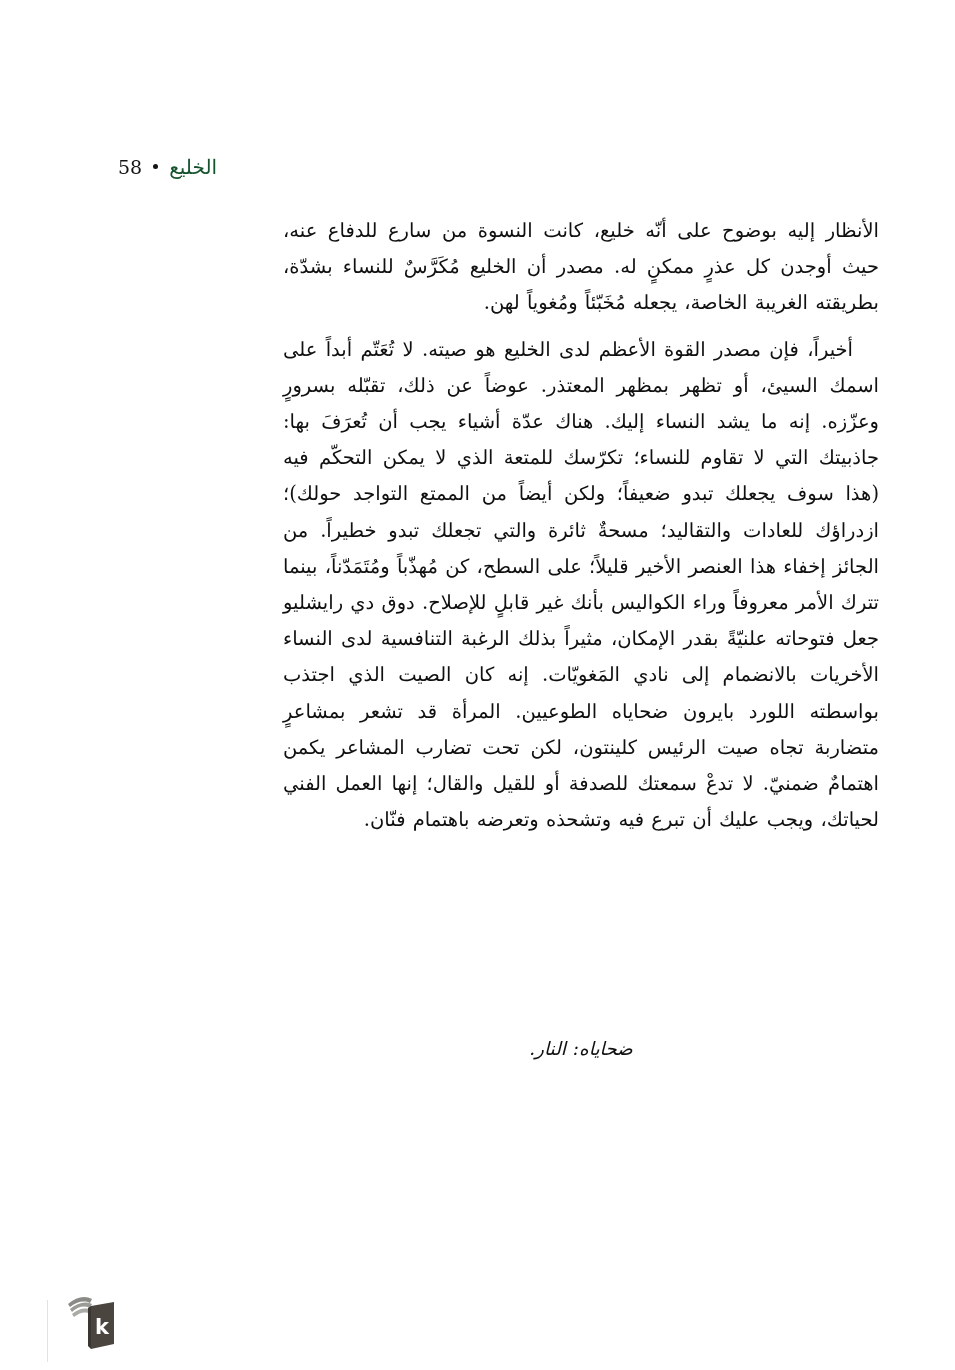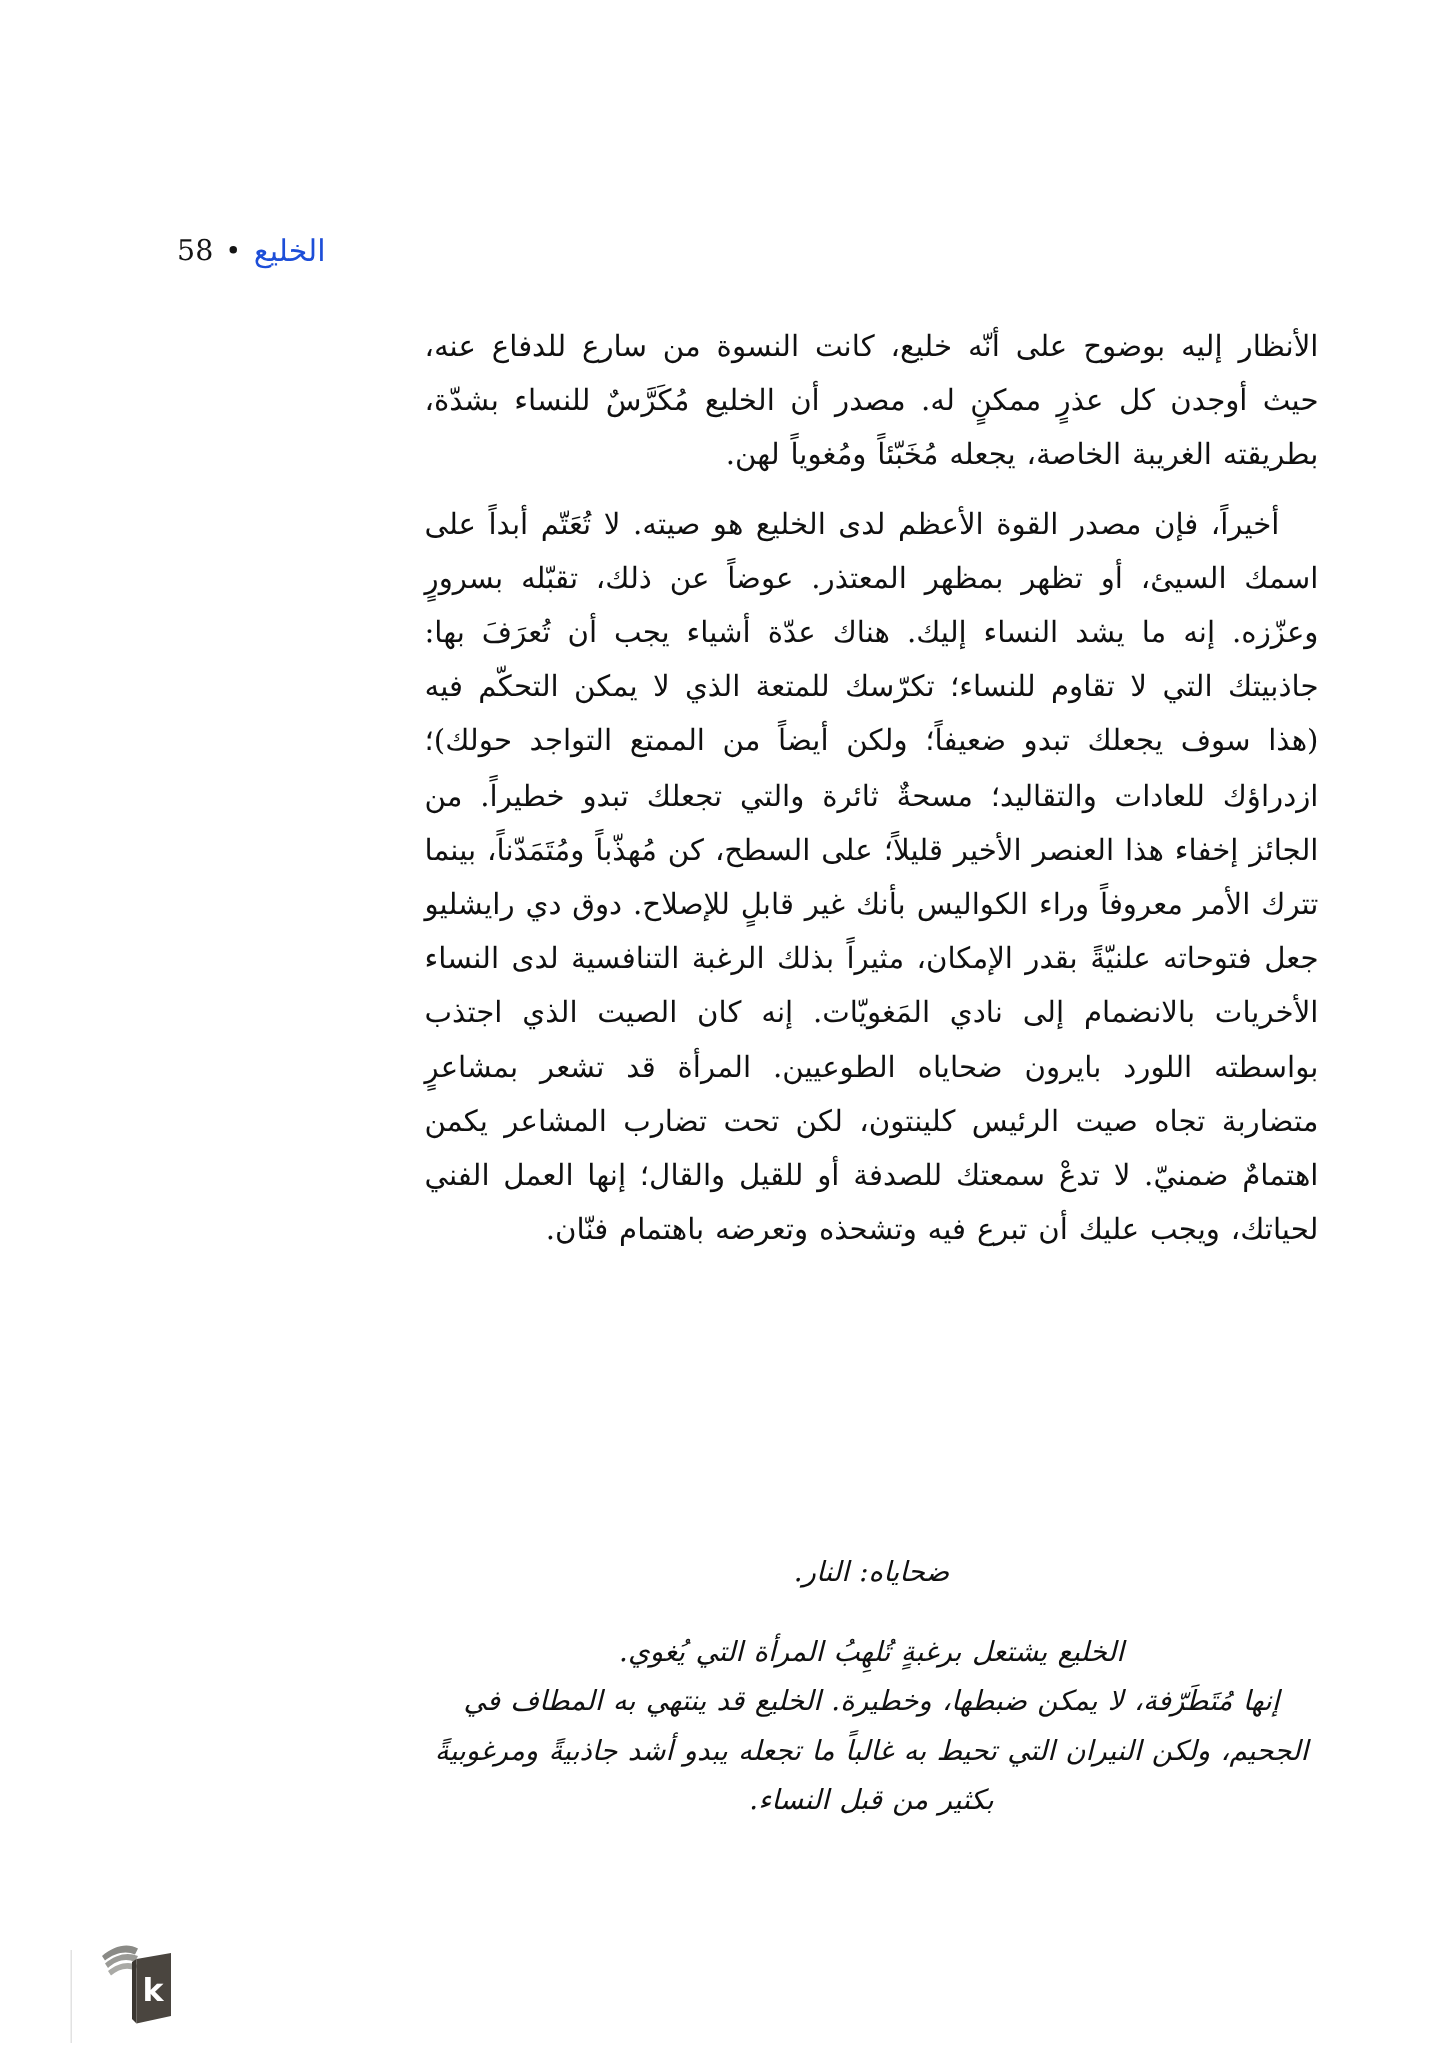--- a/index.html
+++ b/index.html
@@ -47,21 +47,21 @@
     display: inline-flex;
     flex-direction: row;
     align-items: center;
     gap: 11px;
     direction: rtl;
   }
   .rh-title {
     font-family: "DejaVu Serif", "Liberation Serif", serif;
     font-size: 20px;
     line-height: 1;
-    color: #1d4ed8;
+    color: #14532d;
     white-space: nowrap;
   }
   .rh-dot {
     display: inline-block;
     width: 5px;
     height: 5px;
     border-radius: 50%;
     background: #141414;
     flex: 0 0 auto;
     position: relative;
@@ -176,22 +176,20 @@
     </div>
   </div>
 
   <div class="text-column">
     <p class="para">الأنظار إليه بوضوح على أنّه خليع، كانت النسوة من سارع للدفاع عنه، حيث أوجدن كل عذرٍ ممكنٍ له. مصدر أن الخليع مُكَرَّسٌ للنساء بشدّة، بطريقته الغريبة الخاصة، يجعله مُخَبّئاً ومُغوياً لهن.</p>
     <p class="para indent">أخيراً، فإن مصدر القوة الأعظم لدى الخليع هو صيته. لا تُعَتّم أبداً على اسمك السيئ، أو تظهر بمظهر المعتذر. عوضاً عن ذلك، تقبّله بسرورٍ وعزّزه. إنه ما يشد النساء إليك. هناك عدّة أشياء يجب أن تُعرَفَ بها: جاذبيتك التي لا تقاوم للنساء؛ تكرّسك للمتعة الذي لا يمكن التحكّم فيه (هذا سوف يجعلك تبدو ضعيفاً؛ ولكن أيضاً من الممتع التواجد حولك)؛ ازدراؤك للعادات والتقاليد؛ مسحةٌ ثائرة والتي تجعلك تبدو خطيراً. من الجائز إخفاء هذا العنصر الأخير قليلاً؛ على السطح، كن مُهذّباً ومُتَمَدّناً، بينما تترك الأمر معروفاً وراء الكواليس بأنك غير قابلٍ للإصلاح. دوق دي رايشليو جعل فتوحاته علنيّةً بقدر الإمكان، مثيراً بذلك الرغبة التنافسية لدى النساء الأخريات بالانضمام إلى نادي المَغويّات. إنه كان الصيت الذي اجتذب بواسطته اللورد بايرون ضحاياه الطوعيين. المرأة قد تشعر بمشاعرٍ متضاربة تجاه صيت الرئيس كلينتون، لكن تحت تضارب المشاعر يكمن اهتمامٌ ضمنيّ. لا تدعْ سمعتك للصدفة أو للقيل والقال؛ إنها العمل الفني لحياتك، ويجب عليك أن تبرع فيه وتشحذه وتعرضه باهتمام فنّان.</p>
   </div>
 
   <div class="quote-block">
     <p class="quote-line quote-symbol">ضحاياه: النار.</p>
-    <p class="quote-line quote-body">الخليع يشتعل برغبةٍ تُلهِبُ المرأة التي يُغوي.</p>
-    <p class="quote-line quote-body">إنها مُتَطَرّفة، لا يمكن ضبطها، وخطيرة. الخليع قد ينتهي به المطاف في الجحيم، ولكن النيران التي تحيط به غالباً ما تجعله يبدو أشد جاذبيةً ومرغوبيةً بكثير من قبل النساء.</p>
   </div>
 
   <div class="watermark">
     <span class="logo-mark">
       <svg viewBox="0 0 52 58" xmlns="http://www.w3.org/2000/svg" aria-hidden="true">
 
         <path d="M2 10 C10 3, 19 1, 26 5 L24 9 C18 6, 10 8, 4 13 Z" fill="#8a8a86"></path>
         <path d="M4 15 C11 9, 19 7, 26 10 L24 14 C18 11, 11 13, 6 18 Z" fill="#9a9a96"></path>
         <path d="M6 20 C12 15, 19 13, 26 16 L24 20 C19 17, 13 19, 8 23 Z" fill="#aaaaa6"></path>
 

